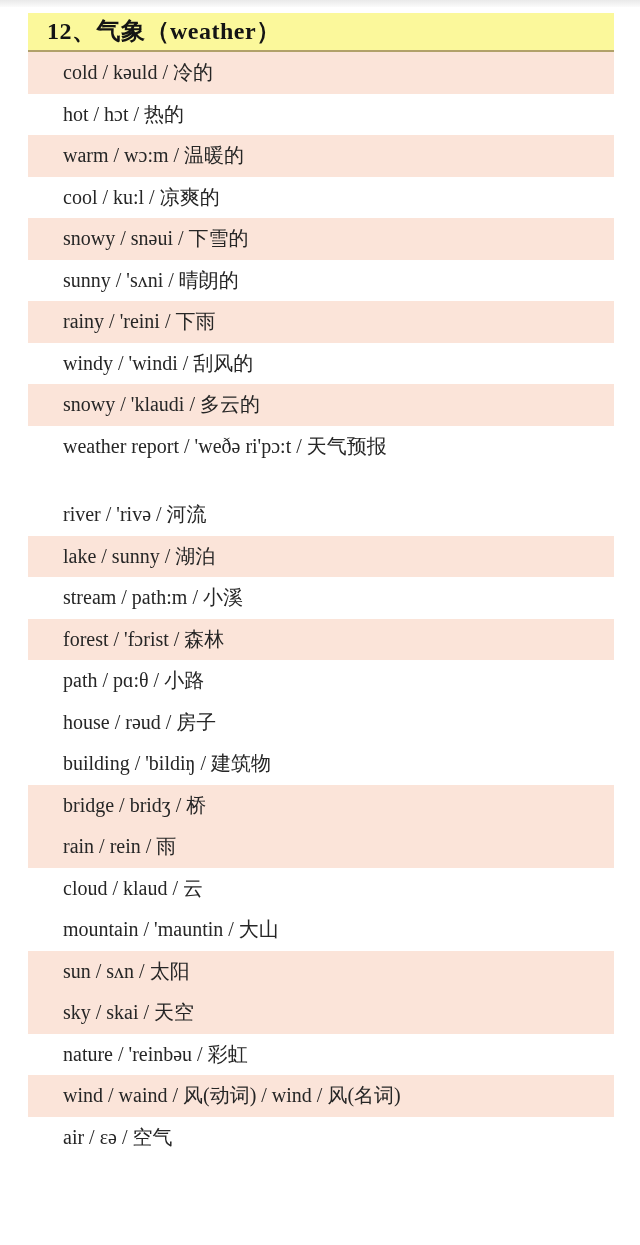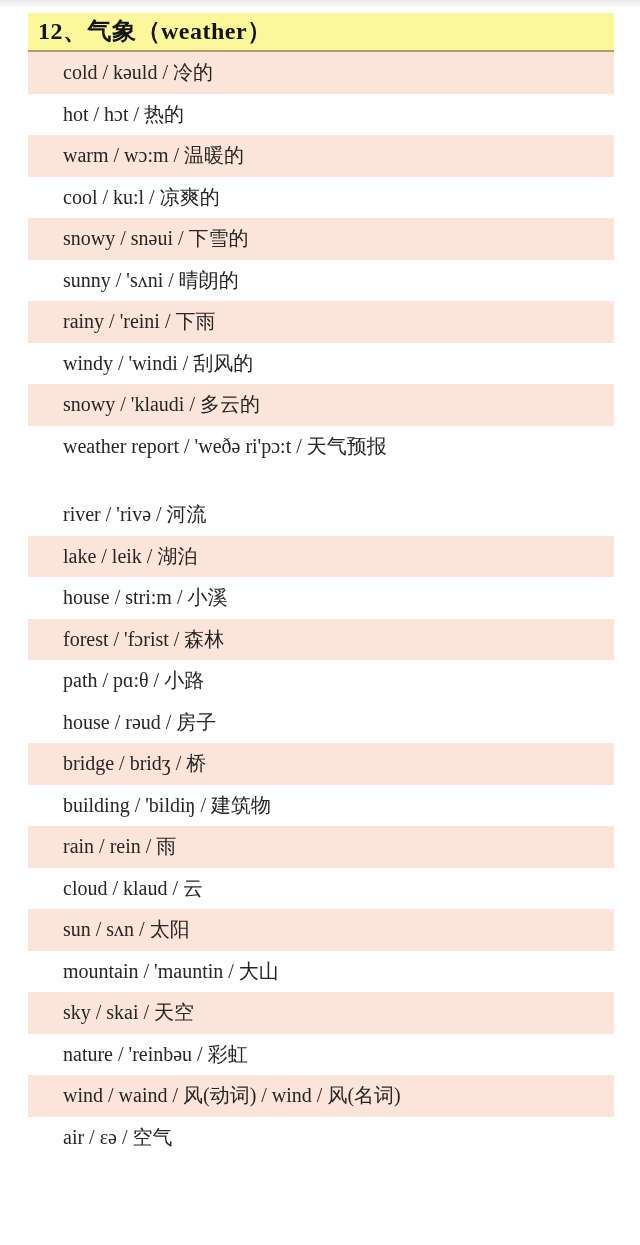--- a/index.html
+++ b/index.html
@@ -23,21 +23,21 @@
   }
   .content{
     margin:6px 26px 0 28px;
   }
   .vocab-section + .vocab-section{margin-top:27px;}
   .section-header{
     margin:0;
     background:var(--header-bg);
     border-bottom:2px solid var(--header-border);
     height:37px;line-height:37px;
-    padding:0 0 0 10px;
+    padding:0 0 0 19px;
     font-size:24px;font-weight:bold;
     color:var(--title-text);
     letter-spacing:0.5px;
   }
   ul.word-rows{list-style:none;margin:0;padding:0;}
   li.word-row{
     height:41.5px;
     display:flex;align-items:center;
     padding-left:35px;
     background:var(--plain-row);
@@ -96,62 +96,62 @@
 </ul>
   </section>
 
   <section class="vocab-section">
     <ul class="word-rows">
   <li class="word-row">
     <span>river / 'rivə / 河流</span>
   </li>
 
   <li class="word-row shaded">
-    <span>lake / leik / 湖泊</span>
+    <span>lake / sunny / 湖泊</span>
   </li>
 
   <li class="word-row">
-    <span>house / stri:m / 小溪</span>
+    <span>stream / path:m / 小溪</span>
   </li>
 
   <li class="word-row shaded">
     <span>forest / 'fɔrist / 森林</span>
   </li>
 
   <li class="word-row">
     <span>path / pɑ:θ / 小路</span>
   </li>
 
 
   <li class="word-row">
     <span>house / rəud / 房子</span>
   </li>
 
+  <li class="word-row">
+    <span>building / 'bildiŋ / 建筑物</span>
+  </li>
+
   <li class="word-row shaded">
     <span>bridge / bridʒ / 桥</span>
-  </li>
-
-  <li class="word-row">
-    <span>building / 'bildiŋ / 建筑物</span>
   </li>
 
   <li class="word-row shaded">
     <span>rain / rein / 雨</span>
   </li>
 
   <li class="word-row">
     <span>cloud / klaud / 云</span>
   </li>
 
+  <li class="word-row">
+    <span>mountain / 'mauntin / 大山</span>
+  </li>
+
   <li class="word-row shaded">
     <span>sun / sʌn / 太阳</span>
-  </li>
-
-  <li class="word-row">
-    <span>mountain / 'mauntin / 大山</span>
   </li>
 
   <li class="word-row shaded">
     <span>sky / skai / 天空</span>
   </li>
 
   <li class="word-row">
     <span>nature / 'reinbəu / 彩虹</span>
   </li>
 

